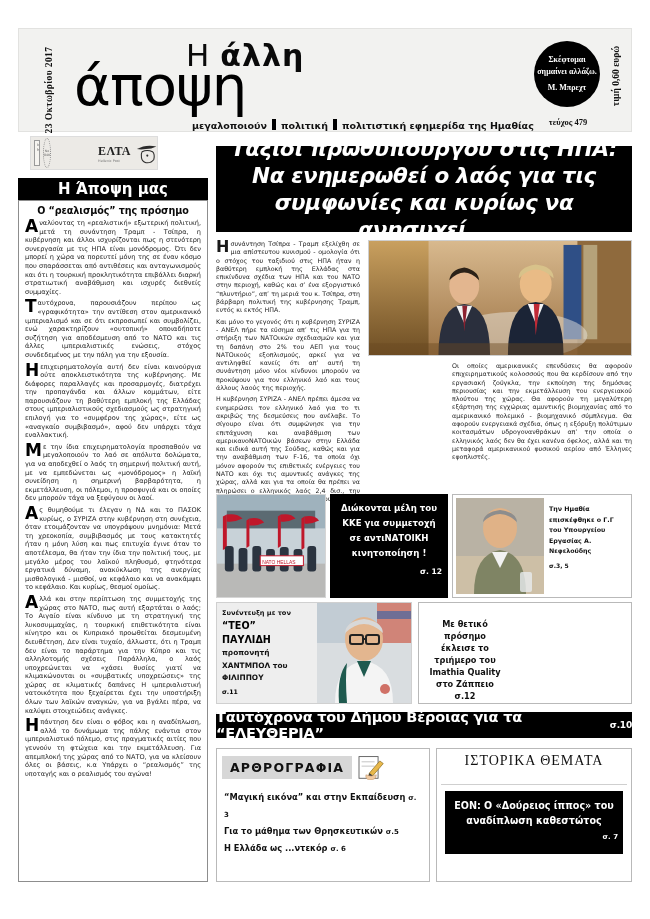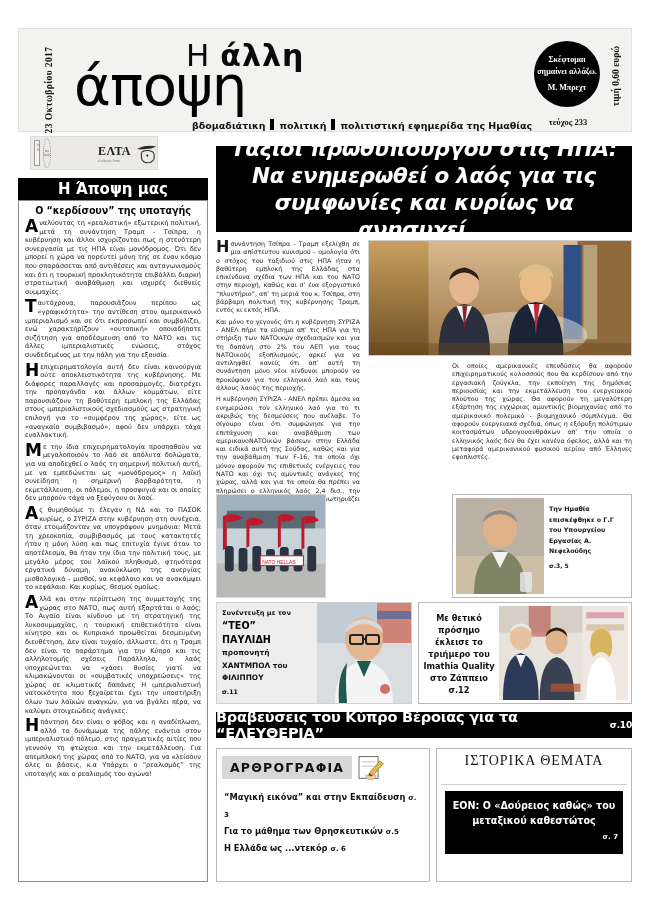--- a/index.html
+++ b/index.html
@@ -343,21 +343,22 @@
   .pav-text .pg { font-size: 6.2px; font-weight: bold; margin-top: 3px; }
   .pav-photo { flex: 1; overflow: hidden; }
   .imq-box {
     position: absolute;
     left: 418px; top: 602px;
     width: 214px; height: 102px;
     border: 1px solid #b9b9b9;
     box-sizing: border-box;
     background: #fff;
     display: flex;
-    padding: 3px;
+    padding: 9px;
+    flex-direction: column;
   }
   .imq-text {
     width: 74px;
     font-size: 8.2px;
     font-weight: bold;
     line-height: 12px;
     color: #111;
     padding-top: 6px;
     text-align: center;
   }
@@ -459,50 +460,50 @@
   <div class="masthead">
     <div class="date-vertical">23 Οκτωβρίου 2017</div>
     <div class="price-vertical">τιμή 0,60 ευρώ</div>
 
     <div class="logo-wrap">
       <div class="logo-top">
         <span class="h">Η</span><span class="alli">άλλη</span>
       </div>
       <div class="logo-main">άποψη</div>
       <div class="logo-sub">
-        <span>βδομαδιάτικη</span><span class="sep"></span><span>πολιτική</span><span class="sep"></span><span>πολιτιστική εφημερίδα της Ημαθίας</span>
+        <span>μεγαλοποιούν</span><span class="sep"></span><span>πολιτική</span><span class="sep"></span><span>πολιτιστική εφημερίδα της Ημαθίας</span>
       </div>
     </div>
 
     <div class="brecht-circle">
       <div>Σκέφτομαι σημαίνει αλλάζω.</div>
       <div style="margin-top:4px">Μ. Μπρεχτ</div>
     </div>
-    <div class="issue-no">τεύχος 233</div>
+    <div class="issue-no">τεύχος 479</div>
   </div>
 
   <div class="elta-strip">
     <div class="elta-badge">International Mail</div>
     <div class="elta-seal">No 840</div>
     <div class="elta-mark">
       <div>
         <div class="elta-word">ΕΛΤΑ</div>
         <div class="elta-tag">Hellenic Post</div>
       </div>
       <svg class="elta-bird" viewBox="0 0 40 40">
         <path d="M6 14 Q20 6 36 10 Q28 14 20 14 Q12 15 6 14 Z" fill="#2b2b2b"></path>
         <path d="M14 18 Q22 14 30 18 Q34 22 32 30 Q28 36 20 35 Q14 33 13 27 Q12 21 14 18 Z" fill="none" stroke="#2b2b2b" stroke-width="1.6"></path>
         <circle cx="22" cy="24" r="1.6" fill="#2b2b2b"></circle>
       </svg>
     </div>
   </div>
 
   <div class="edit-head">Η Άποψη μας</div>
   <div class="edit-box">
-    <div class="edit-sub">Ο “κερδίσουν” της υποταγής</div>
+    <div class="edit-sub">Ο “ρεαλισμός” της πρόσημο</div>
     <div class="edit-body">
       <p>Αναλύοντας τη «ρεαλιστική» εξωτερική πολιτική, μετά τη συνάντηση Τραμπ - Τσίπρα, η κυβέρνηση και άλλοι ισχυρίζονται πως η στενότερη συνεργασία με τις ΗΠΑ είναι μονόδρομος. Ότι δεν μπορεί η χώρα να πορευτεί μόνη της σε έναν κόσμο που σπαράσσεται από αντιθέσεις και ανταγωνισμούς και ότι η τουρκική προκλητικότητα επιβάλλει διαρκή στρατιωτική αναβάθμιση και ισχυρές διεθνείς συμμαχίες.</p>
       <p>Ταυτόχρονα, παρουσιάζουν περίπου ως «γραφικότητα» την αντίθεση στον αμερικανικό ιμπεριαλισμό και σε ότι εκπροσωπεί και συμβολίζει, ενώ χαρακτηρίζουν «ουτοπική» οποιαδήποτε συζήτηση για αποδέσμευση από το ΝΑΤΟ και τις άλλες ιμπεριαλιστικές ενώσεις, στόχος συνδεδεμένος με την πάλη για την εξουσία.</p>
       <p>Η επιχειρηματολογία αυτή δεν είναι καινούργια ούτε αποκλειστικότητα της κυβέρνησης. Με διάφορες παραλλαγές και προσαρμογές, διατρέχει την προπαγάνδα και άλλων κομμάτων, είτε παρουσιάζουν τη βαθύτερη εμπλοκή της Ελλάδας στους ιμπεριαλιστικούς σχεδιασμούς ως στρατηγική επιλογή για το «συμφέρον της χώρας», είτε ως «αναγκαίο συμβιβασμό», αφού δεν υπάρχει τάχα εναλλακτική.</p>
       <p>Με την ίδια επιχειρηματολογία προσπαθούν να μεγαλοποιούν το λαό σε απόλυτα δολώματα, για να αποδεχθεί ο λαός τη σημερινή πολιτική αυτή, με να εμπεδώνεται ως «μονόδρομος» η λαϊκή συνείδηση η σημερινή βαρβαρότητα, η εκμετάλλευση, οι πόλεμοι, η προσφυγιά και οι οποίες δεν μπορούν τάχα να ξεφύγουν οι λαοί.</p>
       <p>Ας θυμηθούμε τι έλεγαν η ΝΔ και το ΠΑΣΟΚ κυρίως, ο ΣΥΡΙΖΑ στην κυβέρνηση στη συνέχεια, όταν ετοιμάζονταν να υπογράψουν μνημόνια: Μετά τη χρεοκοπία, συμβιβασμός με τους κατακτητές ήταν η μόνη λύση και πως επιτυχία έγινε όταν το αποτέλεσμα, θα ήταν την ίδια την πολιτική τους, με μεγάλο μέρος του λαϊκού πληθυσμό, φτηνότερα εργατικά δύναμη, ανακύκλωση της ανεργίας μισθολογικά - μισθοί, να κεφάλαιο και να ανακάμψει το κεφάλαιο. Και κυρίως, θεσμοί ομοίως.</p>
       <p>Αλλά και στην περίπτωση της συμμετοχής της χώρας στο ΝΑΤΟ, πως αυτή εξαρτάται ο λαός; Το Αιγαίο είναι κίνδυνο με τη στρατηγική της λυκοσυμμαχίας, η τουρκική επιθετικότητα είναι κίνητρο και οι Κυπριακό προωθείται δεσμευμένη διευθέτηση, Δεν είναι τυχαίο, άλλωστε, ότι η Τραμπ δεν είναι το παράρτημα για την Κύπρο και τις αλληλοτομής σχέσεις Παράλληλα, ο λαός υποχρεώνεται να «χάσει θυσίες γιατί να κλιμακώνονται οι «συμβατικές υποχρεώσεις» της χώρας σε κλιματικές δαπάνες Η ιμπεριαλιστική νατοικότητα που ξεχαίρεται έχει την υποστήριξη όλων των λαϊκών αναγκών, για να βγάλει πέρα, να καλύψει στοιχειώδεις ανάγκες.</p>
       <p>Η πάντηση δεν είναι ο φόβος και η αναδίπλωση, αλλά το δυνάμωμα της πάλης ενάντια στον ιμπεριαλιστικό πόλεμο, στις πραγματικές αιτίες που γεννούν τη φτώχεια και την εκμετάλλευση. Για απεμπλοκή της χώρας από το ΝΑΤΟ, για να κλείσουν όλες οι βάσεις, κ.α Υπάρχει ο “ρεαλισμός” της υποταγής και ο ρεαλισμός του αγώνα!</p>
     </div>
   </div>
@@ -578,20 +579,24 @@
         <rect x="36" y="52" width="9" height="26" rx="3"></rect>
           <rect x="50" y="55" width="9" height="23" rx="3"></rect>
         <rect x="64" y="53" width="9" height="25" rx="3"></rect>
           <rect x="78" y="55" width="9" height="23" rx="3"></rect>
         <rect x="92" y="52" width="9" height="26" rx="3"></rect>
       </g>
       <rect x="44" y="62" width="44" height="10" fill="#fff" stroke="#c0172a" stroke-width="1"></rect>
       <text x="46" y="70" font-size="5" fill="#c0172a" font-family="sans-serif">NATO HELLAS</text>
     </svg>
   </div>
+  <div class="kke-box">
+    <span>Διώκονται μέλη του ΚΚΕ για συμμετοχή σε αντιΝΑΤΟΙΚΗ κινητοποίηση !</span>
+    <span class="pg">σ. 12</span>
+  </div>
   <div class="nef-box">
     <div class="nef-photo">
       <svg class="ph" viewBox="0 0 88 96" preserveAspectRatio="none">
         <rect width="88" height="96" fill="#b9b2a4"></rect>
         <rect x="0" y="58" width="88" height="38" fill="#cdbfa6"></rect>
         <ellipse cx="44" cy="30" rx="17" ry="20" fill="#e0b287"></ellipse>
         <path d="M27 24 Q44 8 61 24 Q60 14 44 12 Q28 14 27 24 Z" fill="#8d8d8d"></path>
         <path d="M18 96 Q18 56 44 52 Q70 56 70 96 Z" fill="#7f8464"></path>
         <path d="M36 54 L44 70 L52 54 Z" fill="#f2f2f2"></path>
         <rect x="64" y="74" width="12" height="20" rx="2" fill="#e9ecef" opacity="0.8"></rect>
@@ -650,21 +655,21 @@
 
         <ellipse cx="103" cy="32" rx="10" ry="12" fill="#ecc7a4"></ellipse>
         <path d="M93 30 Q103 14 113 30 Q116 44 111 50 Q103 40 95 50 Q90 42 93 30 Z" fill="#d8b45c"></path>
         <path d="M88 92 Q88 54 103 50 Q118 54 118 92 Z" fill="#ffffff"></path>
         <rect x="52" y="76" width="30" height="8" fill="#b4562f" opacity="0.7"></rect>
       </svg>
     </div>
   </div>
 
   <div class="awards-banner">
-    <span>Βραβεύσεις του Κύπρο Βέροιας για τα “ΕΛΕΥΘΕΡΙΑ”</span>
+    <span>Ταυτόχρονα του Δήμου Βέροιας για τα “ΕΛΕΥΘΕΡΙΑ”</span>
     <span class="pg">σ.10</span>
   </div>
 
   <div class="arthro-box">
     <div class="arthro-head-row">
       <div class="arthro-title">ΑΡΘΡΟΓΡΑΦΙΑ</div>
       <svg class="pencil-icon" viewBox="0 0 34 30">
         <rect x="2" y="3" width="22" height="25" fill="#fff" stroke="#555" stroke-width="1"></rect>
         <line x1="5" y1="9" x2="20" y2="9" stroke="#bbb"></line>
         <line x1="5" y1="14" x2="20" y2="14" stroke="#bbb"></line>
@@ -685,18 +690,18 @@
       <div>
         <span>Η Ελλάδα ως ...ντεκόρ</span>
         <span class="pg">σ. 6</span>
       </div>
     </div>
   </div>
 
   <div class="istor-box">
     <div class="istor-title">ΙΣΤΟΡΙΚΑ ΘΕΜΑΤΑ</div>
     <div class="istor-black">
-      <span>ΕΟΝ: Ο «Δούρειος καθώς» του μεταξικού καθεστώτος</span>
+      <span>ΕΟΝ: Ο «Δούρειος ίππος» του αναδίπλωση καθεστώτος</span>
       <span class="pg">σ. 7</span>
     </div>
   </div>
 
 </div>
 
 </body></html>

